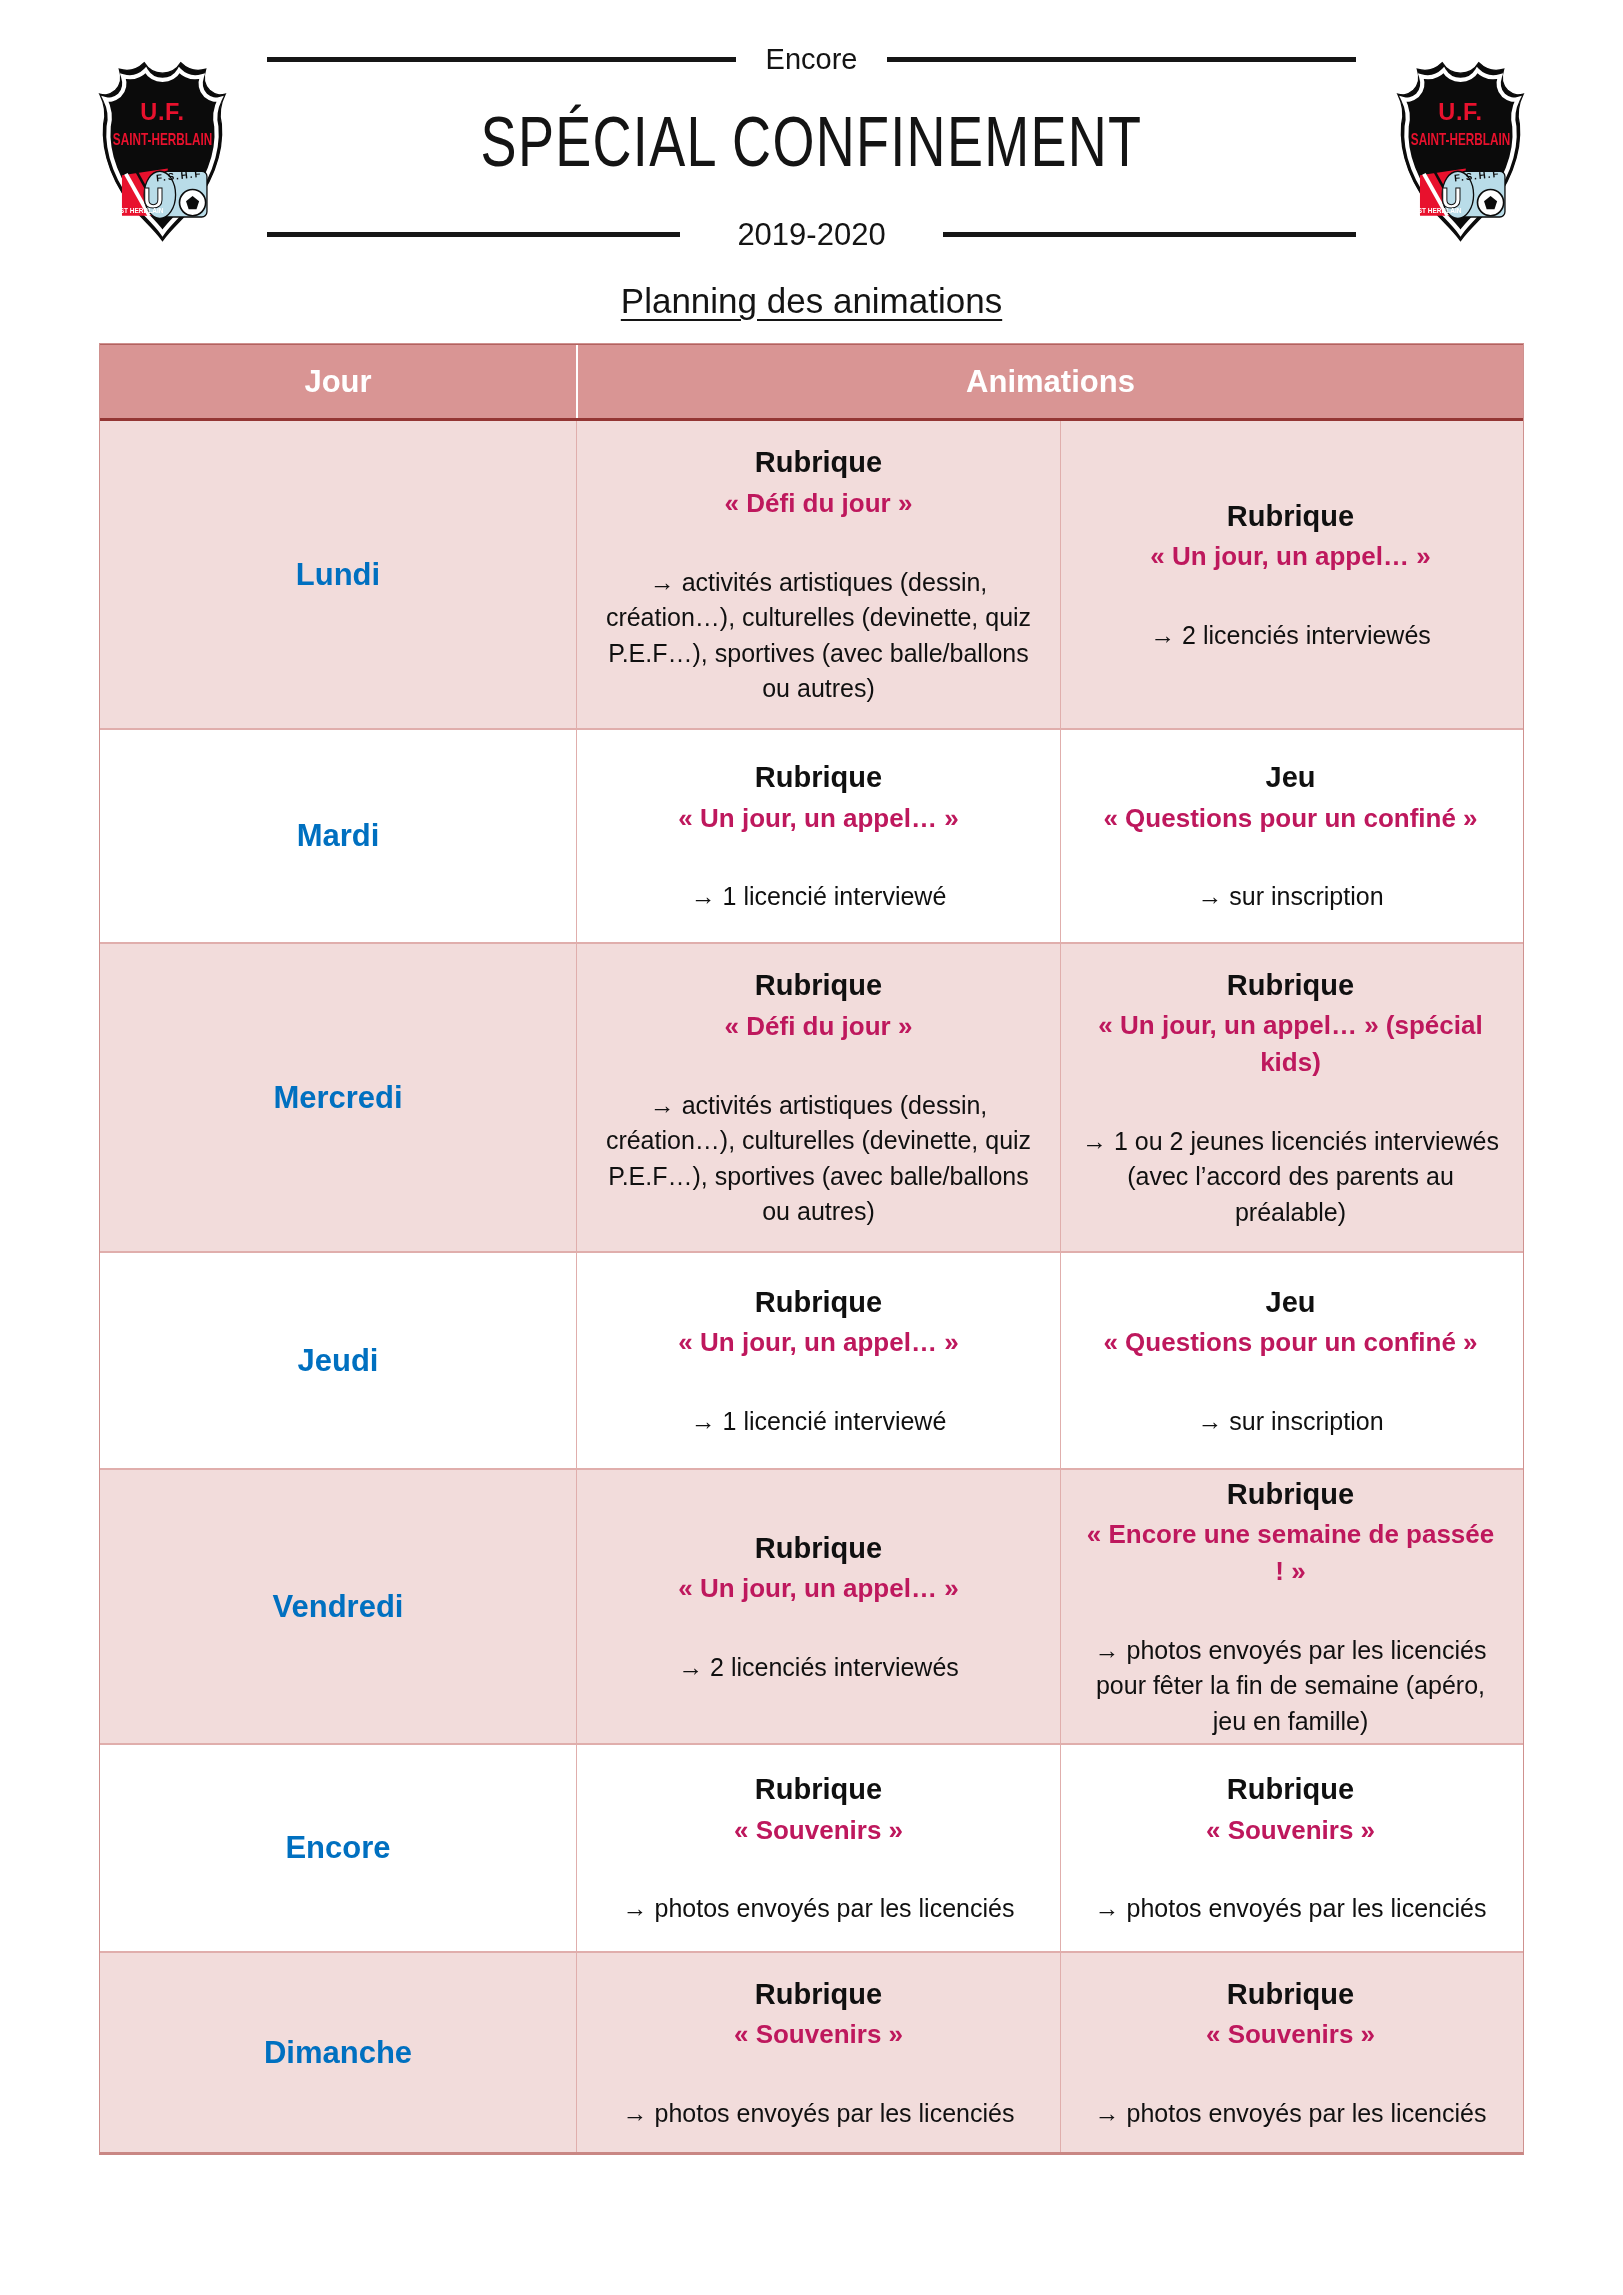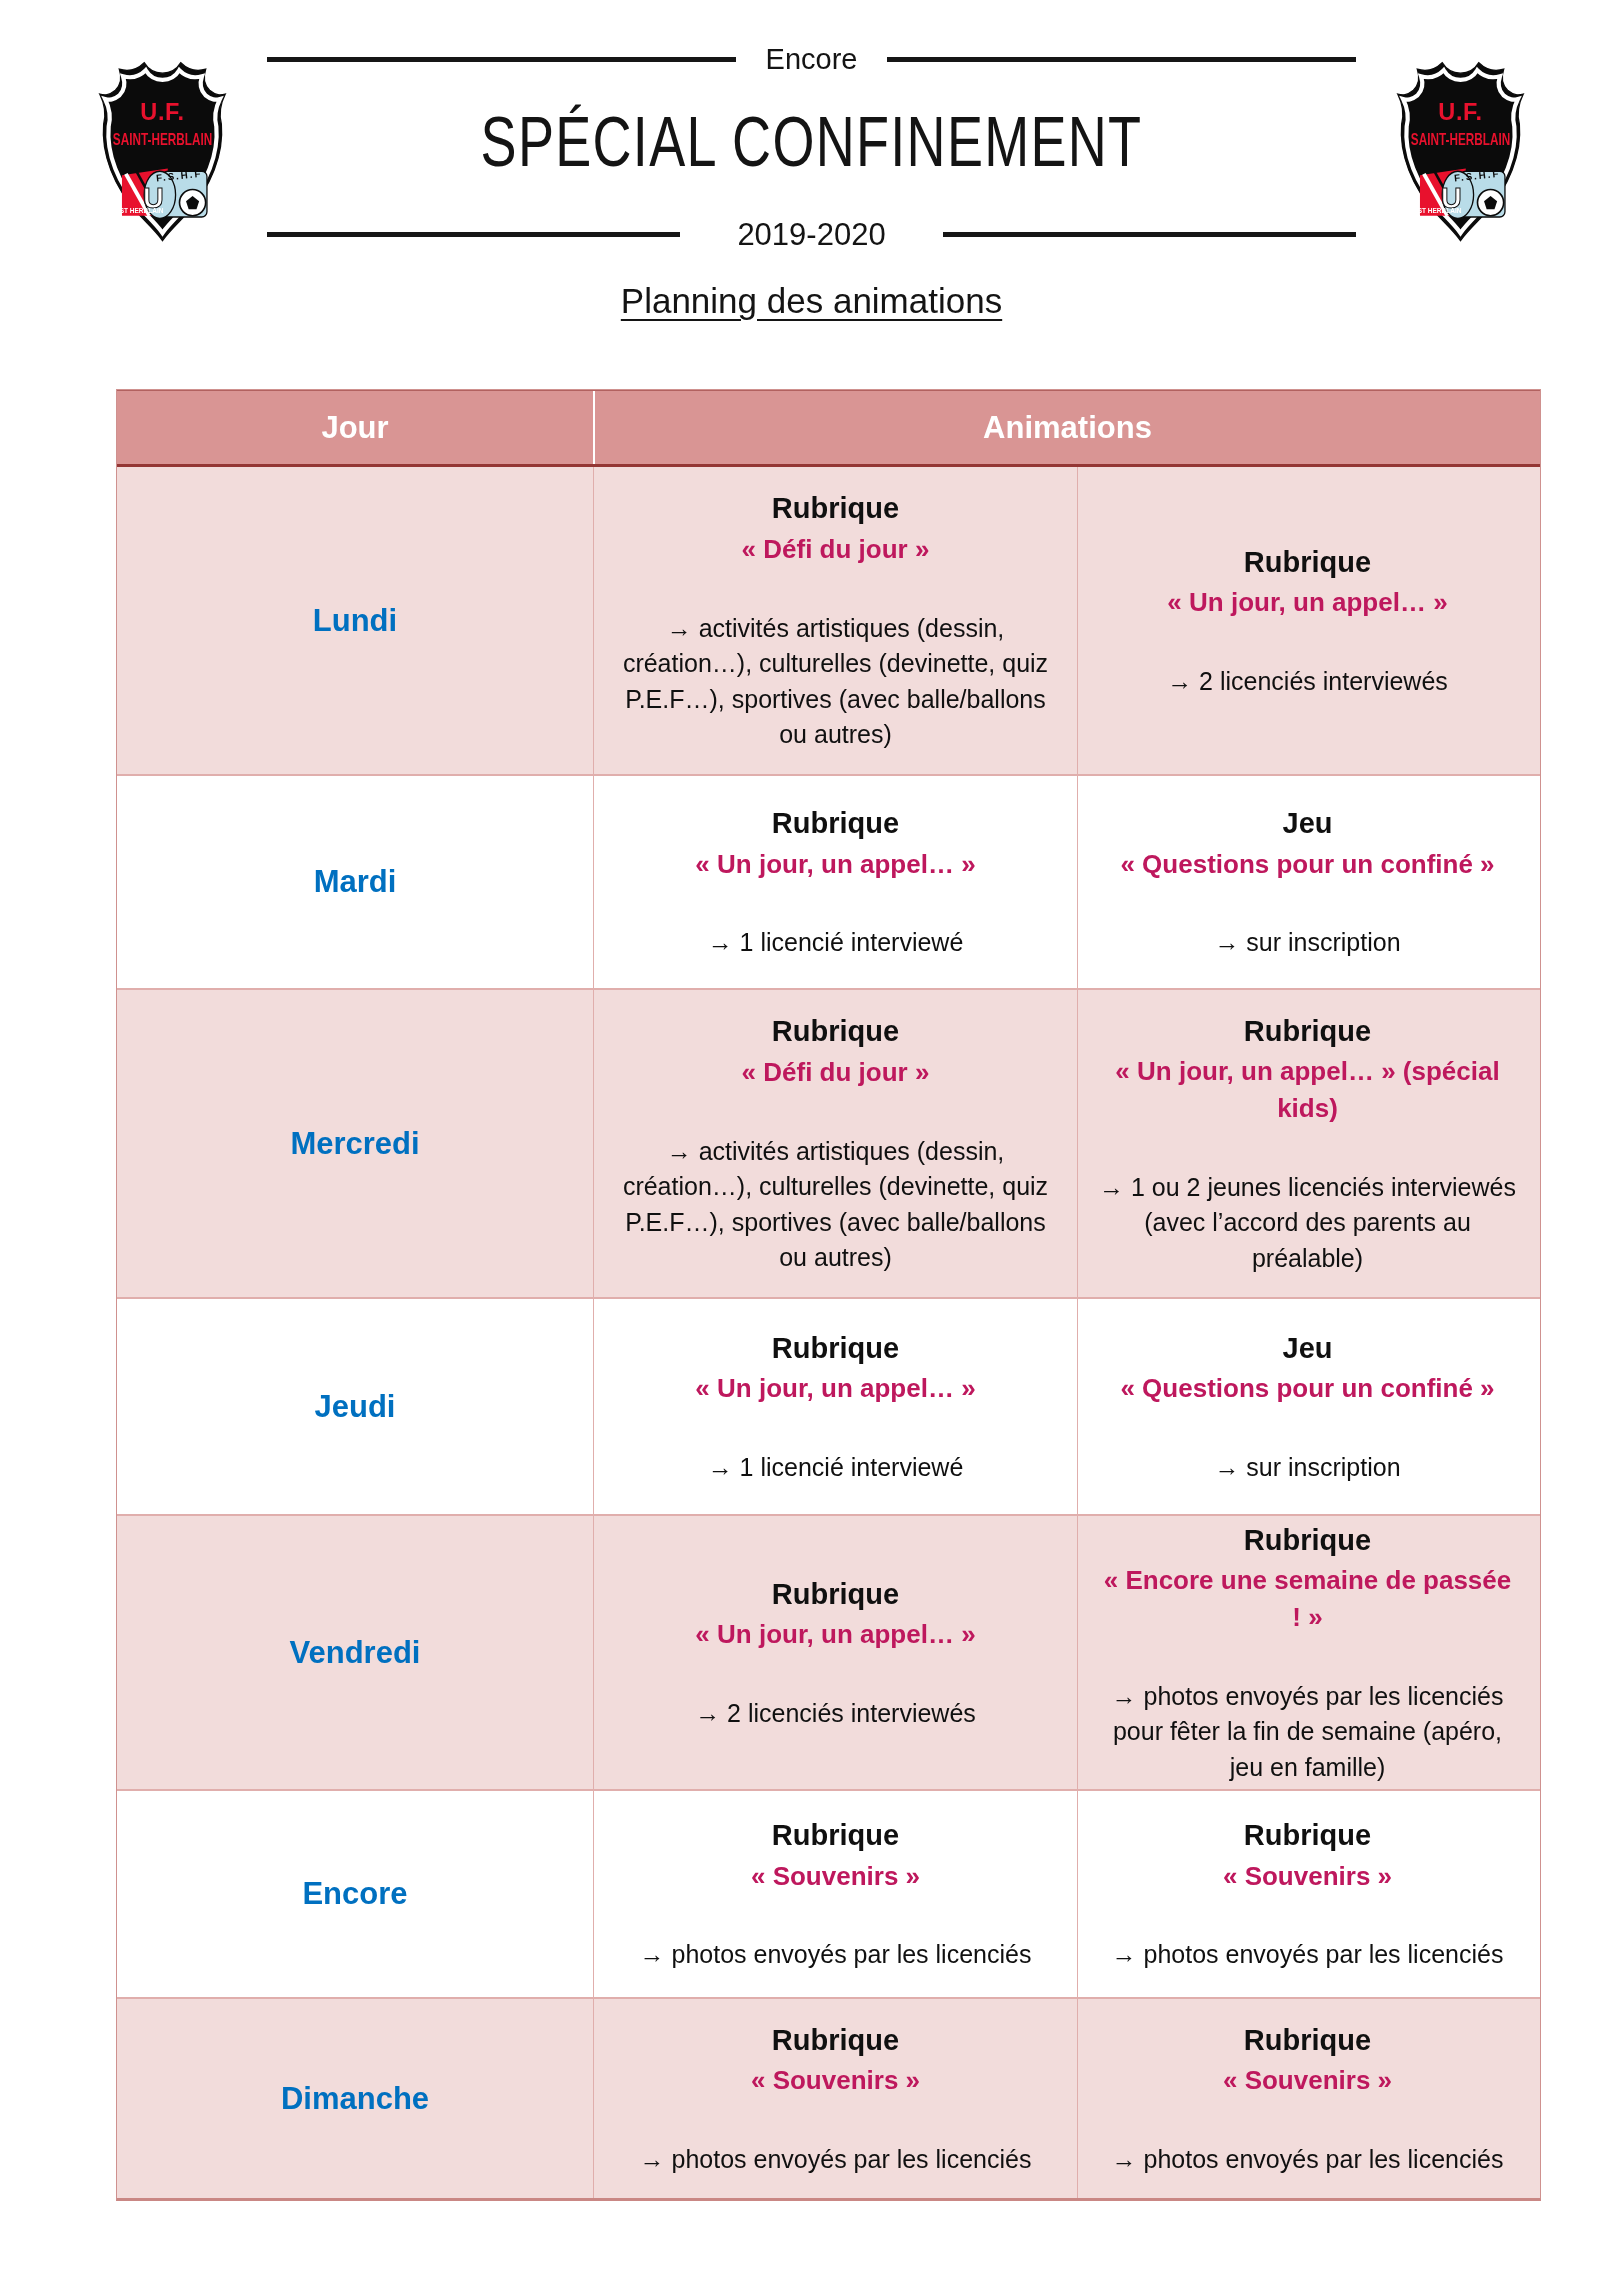--- a/index.html
+++ b/index.html
@@ -22,22 +22,22 @@
 
   .page-subtitle { position:absolute; top:281px; left:0; width:100%; text-align:center; }
   .page-subtitle span { font-size:35px; text-decoration:underline; text-underline-offset:5.9px; text-decoration-thickness:2px; }
 
   
   .logo { position:absolute; top:47px; width:157px; height:204px; }
   .logo-left  { left:84px; }
   .logo-right { left:1382px; }
 
   
-  .ptable { position:absolute; left:116px; top:343px; width:1425px;
-            border:1.3px solid #cf918f; border-bottom:3.3px solid #c98784;margin-top:46px; }
+  .ptable { position:absolute; left:99px; top:343px; width:1425px;
+            border:1.3px solid #cf918f; border-bottom:3.3px solid #c98784; }
   .thead { display:flex; height:77px; background:#D99594;
            border-top:1.3px solid #b26260; border-bottom:3.3px solid #943634; }
   .th { display:flex; align-items:center; justify-content:center;
         color:#ffffff; font-weight:bold; font-size:31px; }
   .th-day { width:476px; }
   .th-anim { flex:1; border-left:2px solid #ffffff; }
 
   .trow { display:flex; }
   .tbody .trow + .trow { border-top:2px solid #e0aeac; }
   .pink  { background:#F2DCDB; }

